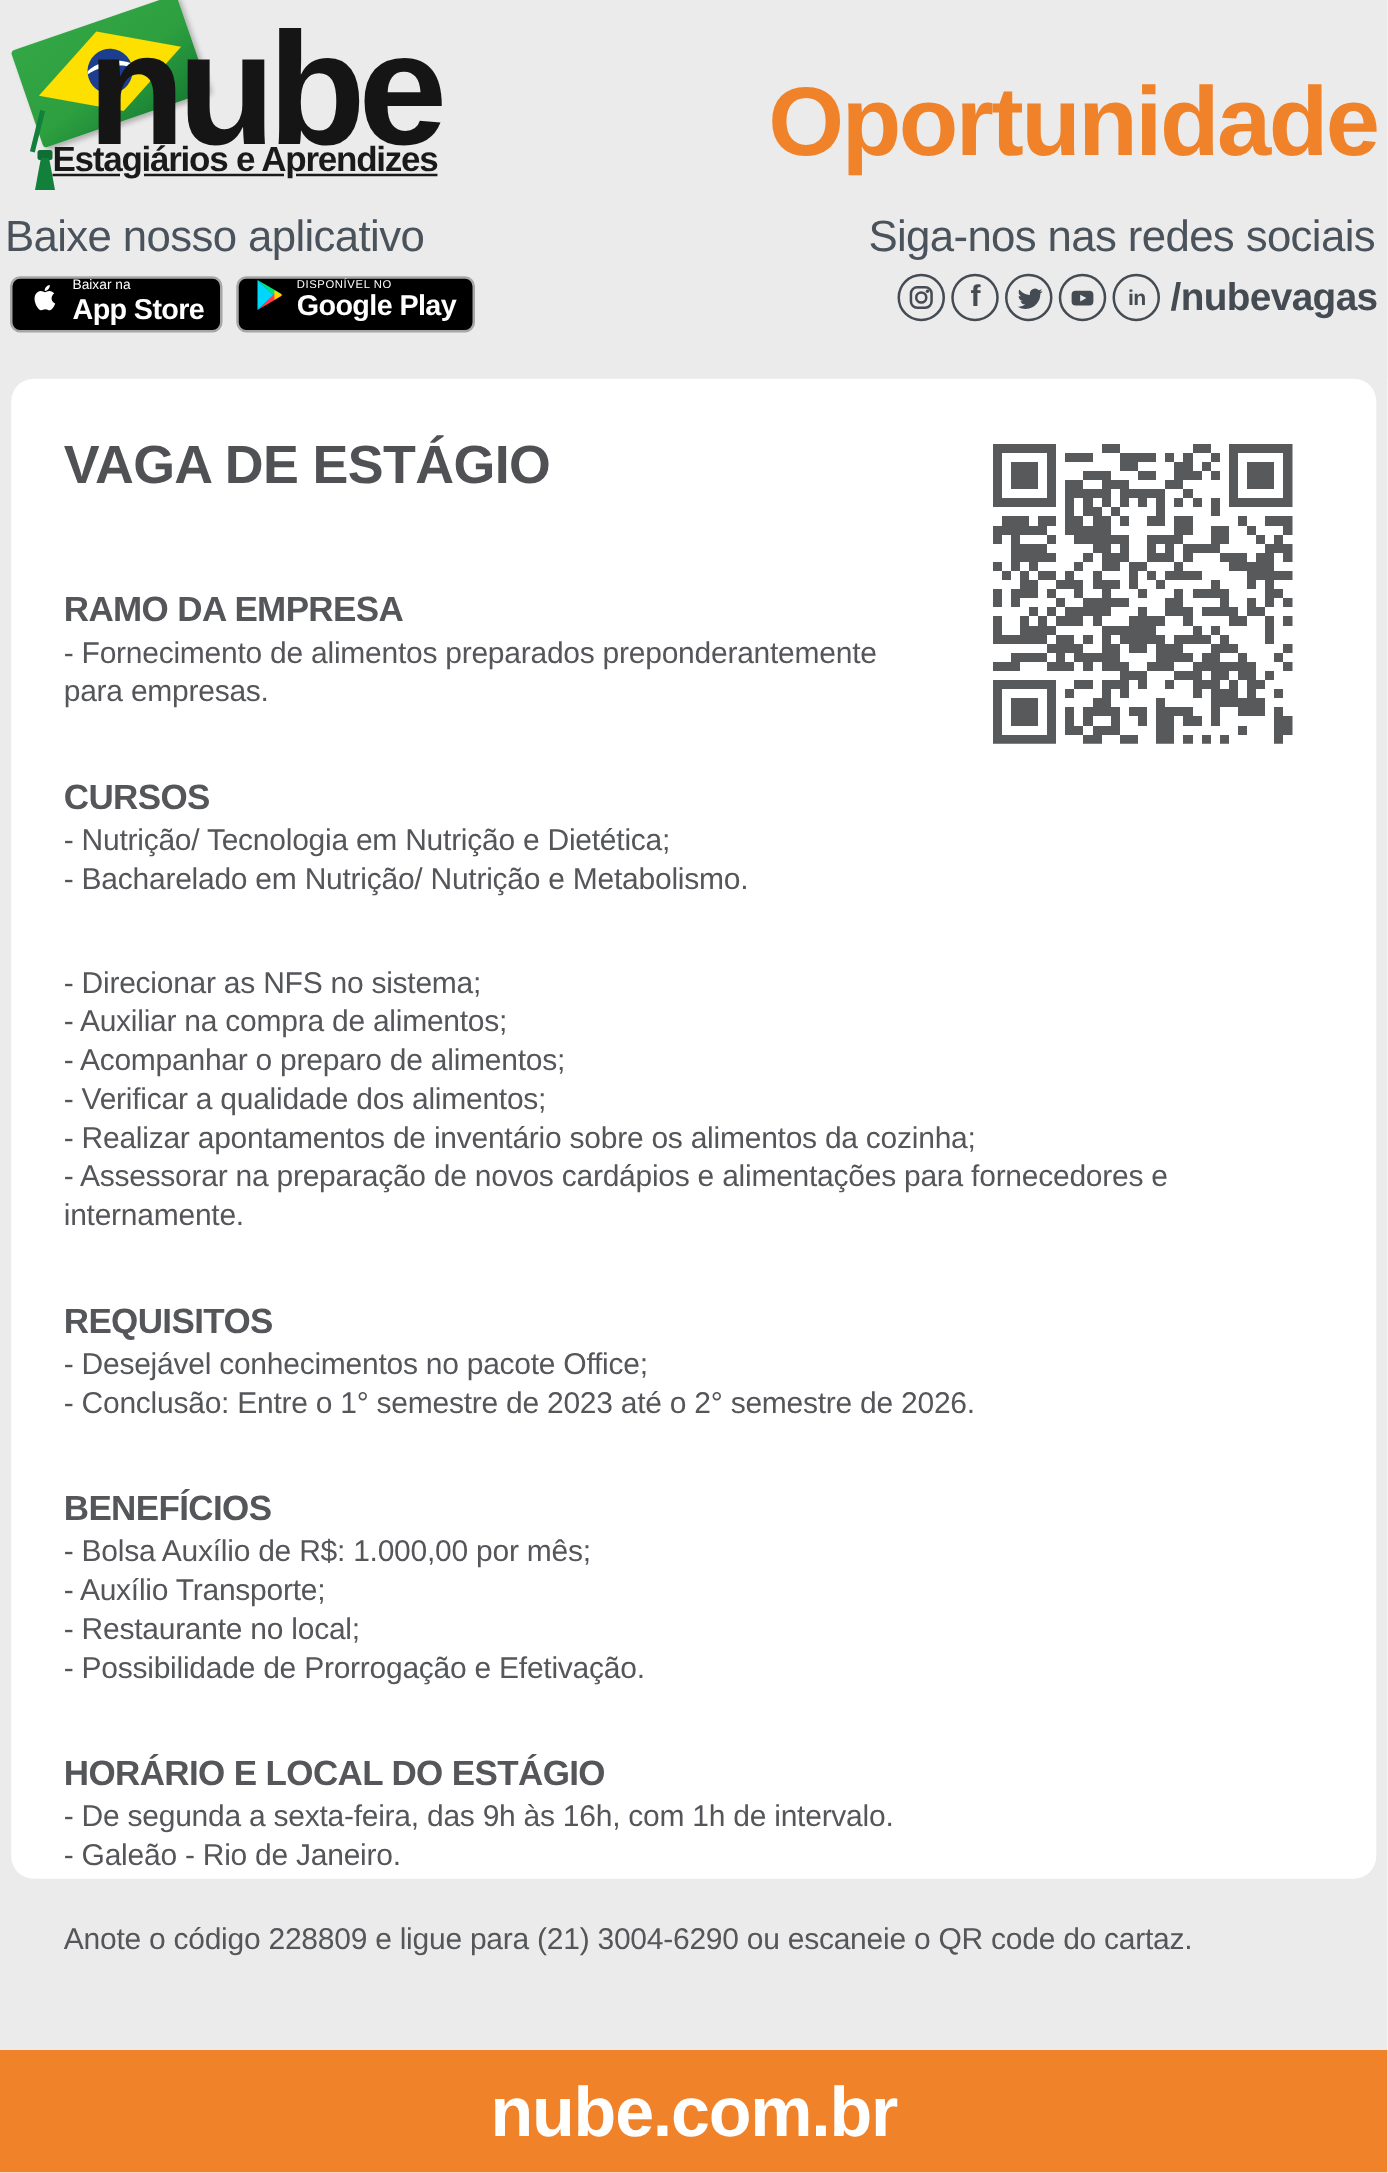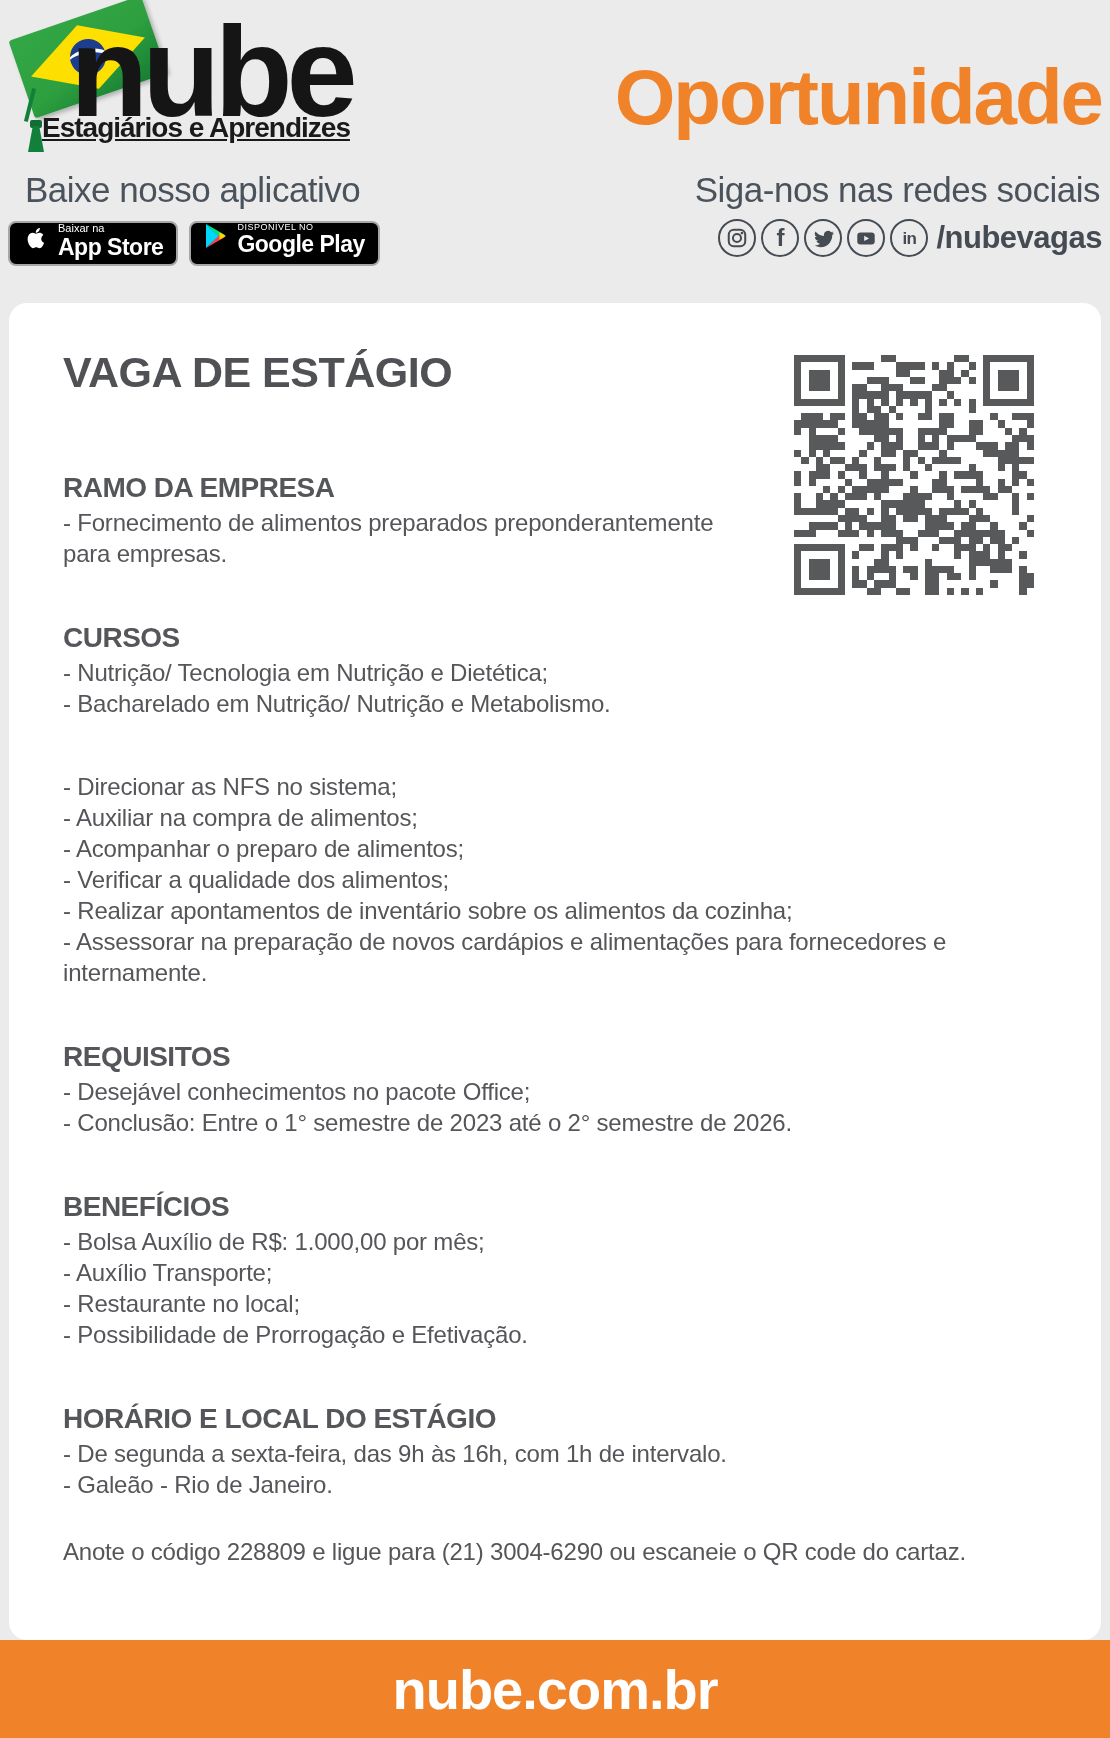--- a/index.html
+++ b/index.html
@@ -52,21 +52,21 @@
   .tassel-knob{
     position:absolute;left:26px;top:118px;width:12px;height:8px;
     background:#0e6e33;border-radius:2px;
   }
   .tassel-tuft{
     position:absolute;left:24px;top:124px;width:16px;height:26px;
     background:#12803a;
     clip-path:polygon(30% 0,70% 0,100% 100%,0 100%);
   }
   .download-label{
-    position:absolute;left:25px;top:170px;
+    position:absolute;left:4px;top:170px;
     font-size:35px;color:#4a525b;letter-spacing:-0.5px;
   }
   .badges{position:absolute;left:8px;top:221px;display:flex;gap:11px;}
   .badge{
     display:flex;gap:9px;
     background:#000;color:#fff;border:2px solid #a6a6a6;
     border-radius:8px;height:41px;padding:0 13px;
     box-sizing:content-box;cursor:pointer;
   }
   .badge .btxt{display:flex;flex-direction:column;line-height:1.05;}
@@ -93,24 +93,24 @@
     flex:0 0 auto;
   }
   .sicon svg{display:block;}
   .sicon .fb{font-weight:700;font-size:24px;line-height:1;}
   .sicon .li{font-weight:700;font-size:17px;line-height:1;letter-spacing:-0.5px;}
   .handle{font-size:31px;font-weight:700;color:#444b52;margin-left:3px;letter-spacing:-0.5px;}
   
   .card{
     position:relative;
     margin:0 9px;
-    width:1092px;height:1337px;
+    width:1092px;height:1200px;
     background:#fff;border-radius:18px;
     box-sizing:border-box;
-    padding:44px 45px 0 54px;
+    padding:44px 45px 0 42px;
   }
   .card h1{
     margin:0;font-size:43px;line-height:50px;font-weight:600;
     letter-spacing:-0.5px;color:#505154;
   }
   .qr{position:absolute;left:785px;top:52px;width:240px;height:240px;}
   .sec{margin-top:52px;width:905px;}
   .sec.first{margin-top:74px;}
   .sec h2{
     margin:0 0 2px 0;font-size:28px;line-height:34px;font-weight:600;

